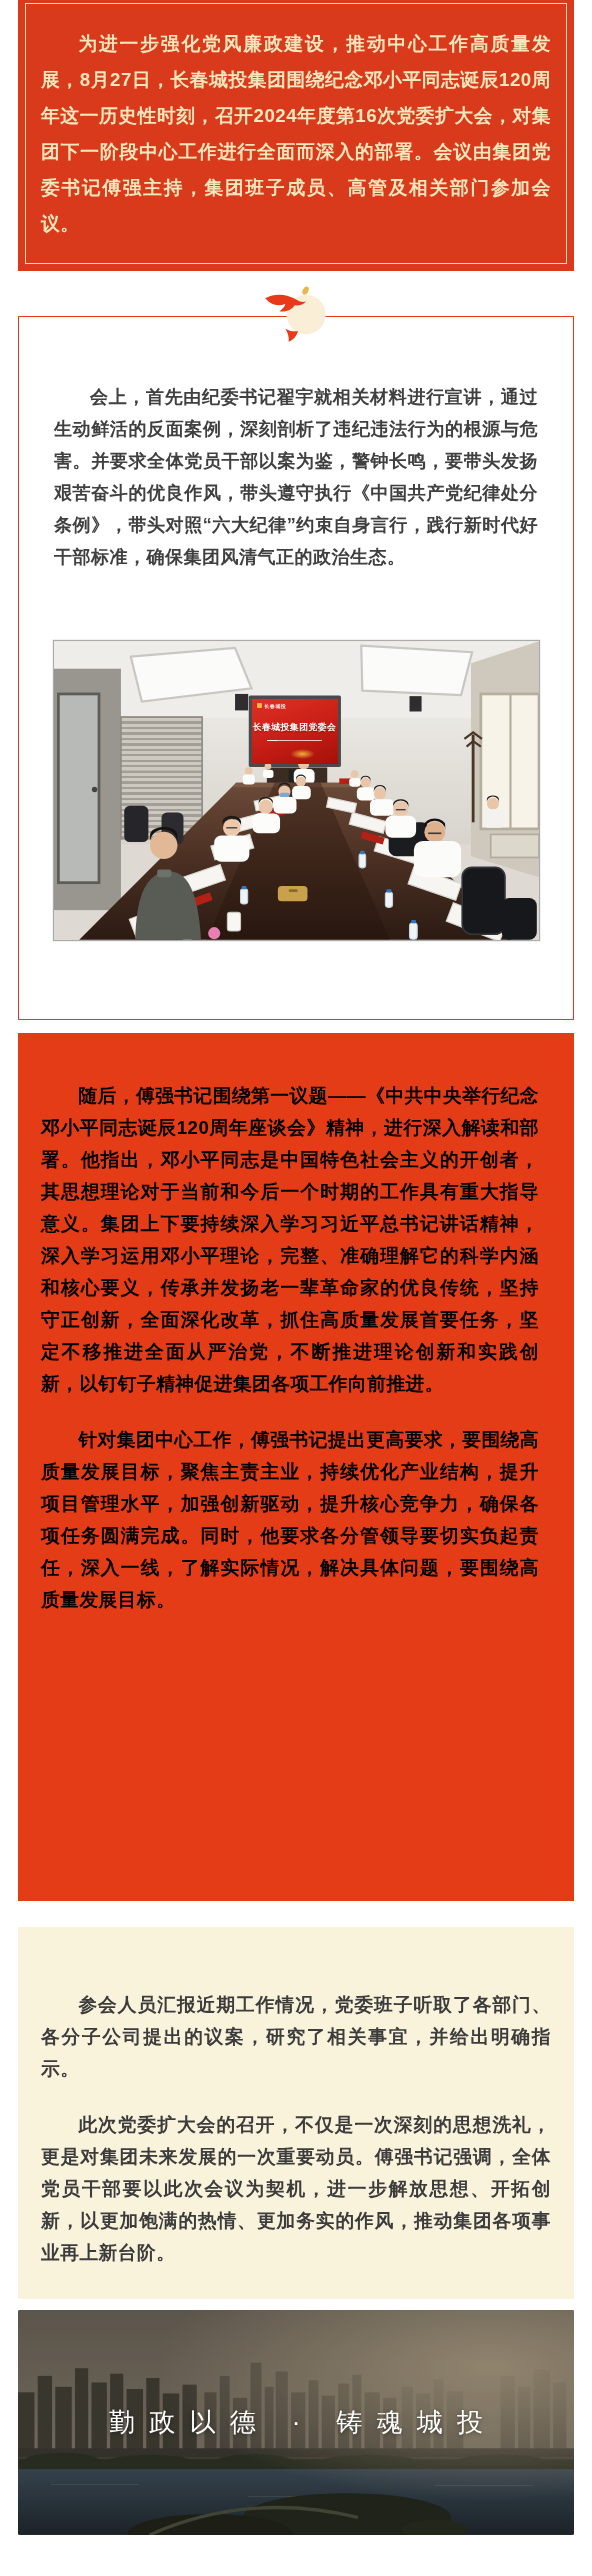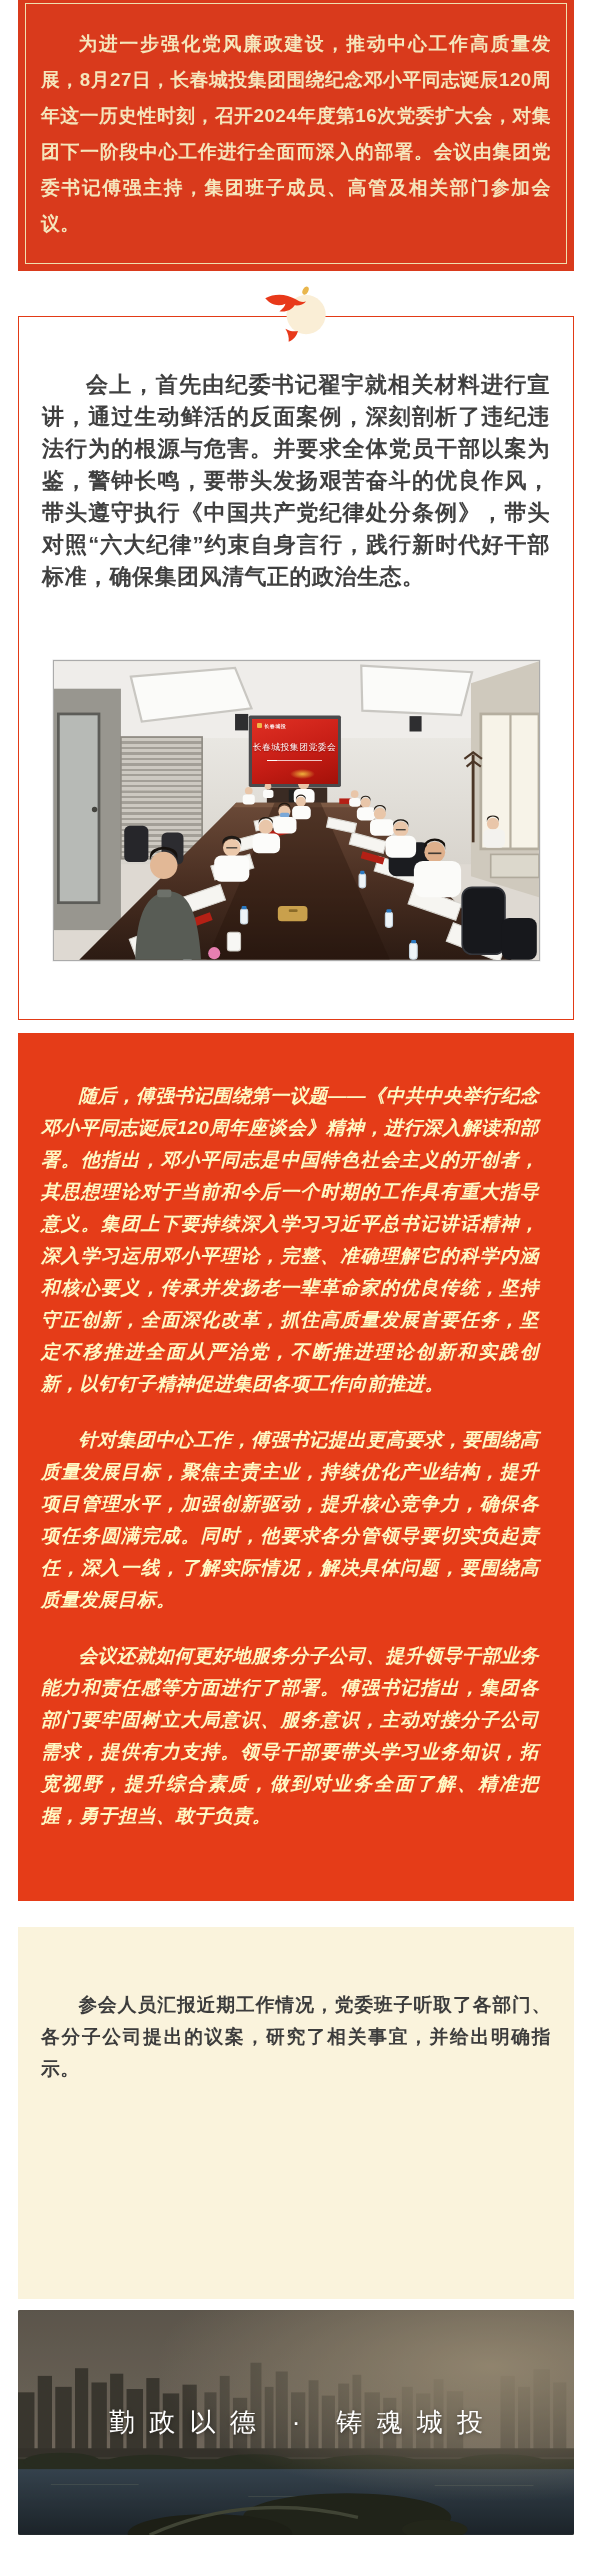--- a/index.html
+++ b/index.html
@@ -27,41 +27,41 @@
   
   .gap-divider{height:45px;position:relative;}
   .bird-badge{position:absolute;top:12px;left:255px;width:88px;height:61px;z-index:5;}
 
   
   .card{
     height:704px;box-sizing:border-box;background:#ffffff;
     border:1.6px solid #e23a16;padding:52px 23px 0 23px;position:relative;
   }
   .card p{
-    margin:0;color:#404040;font-size:22px;line-height:32px;font-weight:700;
+    margin:12px;color:#404040;font-size:18px;line-height:32px;font-weight:700;
     text-indent:2em;text-align:justify;letter-spacing:0.5px;
   }
   .photo-frame{
     width:485px;height:299px;margin:67px auto 0 auto;position:relative;
     border:1.6px solid #ababab;box-shadow:0 0 0 0.5px #e3e3e3;background:#ded9d2;overflow:hidden;
   }
   .photo-frame svg{display:block;}
   .screen-overlay{
     position:absolute;left:198px;top:58px;width:86px;height:65px;
     background:linear-gradient(160deg,#e03024 0%,#c61d15 55%,#a31109 100%);
     overflow:hidden;
   }
   .screen-logo{
     position:absolute;top:3.8px;left:5.5px;display:flex;align-items:center;gap:2.2px;
     color:#ffffff;font-size:5px;font-weight:700;letter-spacing:0.5px;opacity:.95;
   }
   .screen-logo .logo-mark{width:5px;height:5px;background:#f3c04a;border-radius:1.1px;display:inline-block;}
   .screen-title{
     position:absolute;top:23px;left:0;right:0;text-align:center;
-    color:#ffffff;font-size:8.8px;font-weight:400;letter-spacing:0.5px;white-space:nowrap;
+    color:#ffffff;font-size:8.8px;font-weight:700;letter-spacing:0.5px;white-space:nowrap;
     text-shadow:0 0.5px 1.1px rgba(90,0,0,.5);
   }
   .screen-subline{
     position:absolute;top:41px;left:15.4px;right:15.4px;height:1.6px;
     border-top:1.1px solid rgba(255,255,255,.75);
   }
   .screen-subline:before,.screen-subline:after{
     content:"";position:absolute;top:-1.1px;width:10px;border-top:1.1px solid rgba(255,255,255,.75);
   }
   .screen-glow{
@@ -70,22 +70,22 @@
   }
 
   .gap2{height:12.6px;}
 
   
   .red-section{
     height:868px;box-sizing:border-box;background:#e53c18;
     padding:47px 23px 0 23px;
   }
   .red-section p{
-    margin:0 12px 24px 0;color:#fef9c3;font-size:18.7px;line-height:32px;font-weight:700;
-    text-indent:2em;text-align:justify;letter-spacing:0.5px;font-style:italic;
+    margin:0 12px 24px 0;color:#000000;font-size:18.7px;line-height:32px;font-weight:700;
+    text-indent:2em;text-align:justify;letter-spacing:0.5px;
   }
   .gap3{height:26px;}
 
   
   .cream-section{
     height:372px;box-sizing:border-box;background:#faf3dc;
     padding:62px 23px 0 23px;
   }
   .cream-section p{
     margin:0 0 24px 0;color:#3c3c3c;font-size:18.7px;line-height:32px;font-weight:700;
@@ -293,27 +293,27 @@
       <div class="screen-glow"></div>
     </div>
   </div>
 </div>
 
 <div class="gap2"></div>
 
 <div class="content red-section">
   <p>随后，傅强书记围绕第一议题——《中共中央举行纪念邓小平同志诞辰120周年座谈会》精神，进行深入解读和部署。他指出，邓小平同志是中国特色社会主义的开创者，其思想理论对于当前和今后一个时期的工作具有重大指导意义。集团上下要持续深入学习习近平总书记讲话精神，深入学习运用邓小平理论，完整、准确理解它的科学内涵和核心要义，传承并发扬老一辈革命家的优良传统，坚持守正创新，全面深化改革，抓住高质量发展首要任务，坚定不移推进全面从严治党，不断推进理论创新和实践创新，以钉钉子精神促进集团各项工作向前推进。</p>
   <p>针对集团中心工作，傅强书记提出更高要求，要围绕高质量发展目标，聚焦主责主业，持续优化产业结构，提升项目管理水平，加强创新驱动，提升核心竞争力，确保各项任务圆满完成。同时，他要求各分管领导要切实负起责任，深入一线，了解实际情况，解决具体问题，要围绕高质量发展目标。</p>
-  <p>会议还就如何更好地服务分子公司、提升领导干部业务能力和责任感等方面进行了部署。傅强书记指出，集团各部门要牢固树立大局意识、服务意识，主动对接分子公司需求，提供有力支持。领导干部要带头学习业务知识，拓宽视野，提升综合素质，做到对业务全面了解、精准把握，勇于担当、敢于负责。</p>
 </div>
 
 <div class="gap3"></div>
 
 <div class="content cream-section">
   <p>参会人员汇报近期工作情况，党委班子听取了各部门、各分子公司提出的议案，研究了相关事宜，并给出明确指示。</p>
+  <p>此次党委扩大会的召开，不仅是一次深刻的思想洗礼，更是对集团未来发展的一次重要动员。傅强书记强调，全体党员干部要以此次会议为契机，进一步解放思想、开拓创新，以更加饱满的热情、更加务实的作风，推动集团各项事业再上新台阶。</p>
 </div>
 
 <div class="gap4"></div>
 
 <div class="content bottom-banner">
   <svg width="556" height="225" viewBox="0 0 1014 410" aria-hidden="true">
     <defs>
       <linearGradient id="skyGrad" x1="0" y1="0" x2="0" y2="1">
         <stop offset="0" stop-color="#6b6358"></stop>
           <stop offset="0.7" stop-color="#847a6c"></stop>

